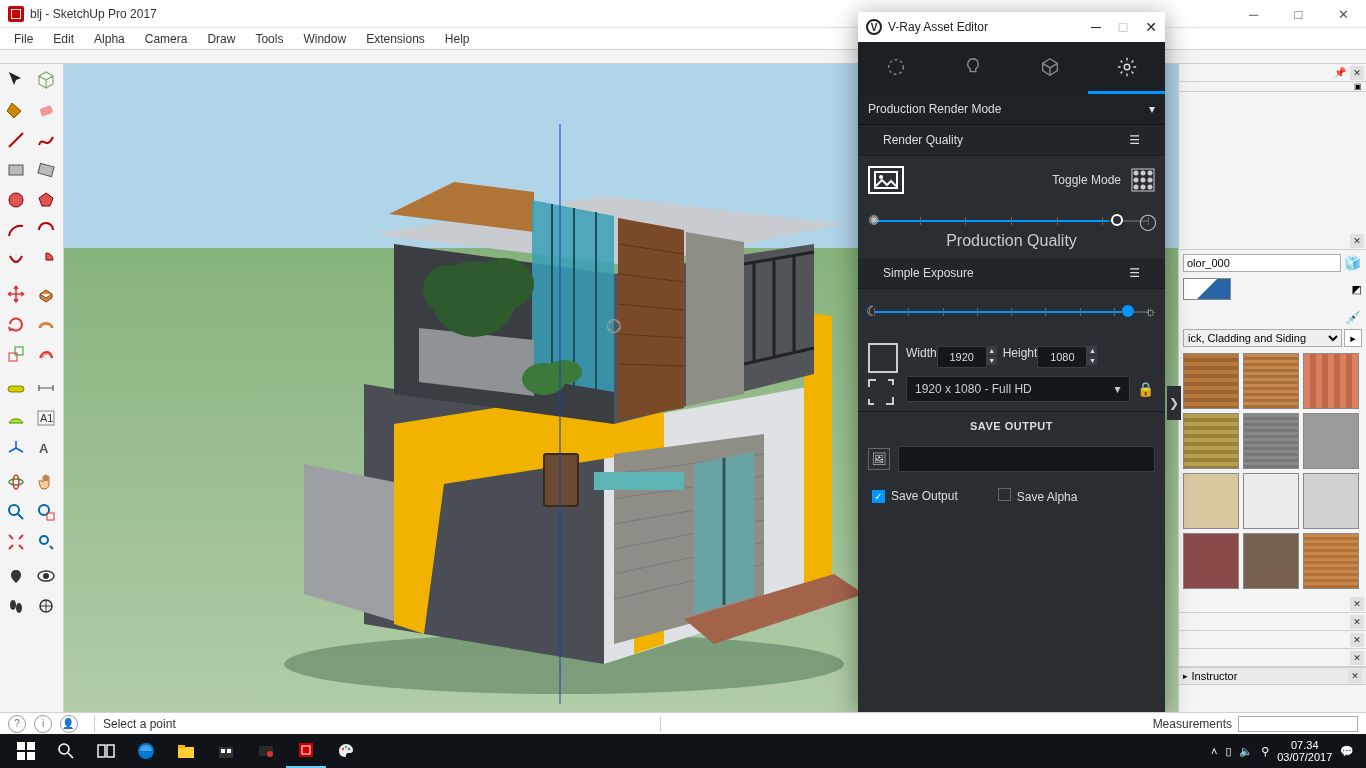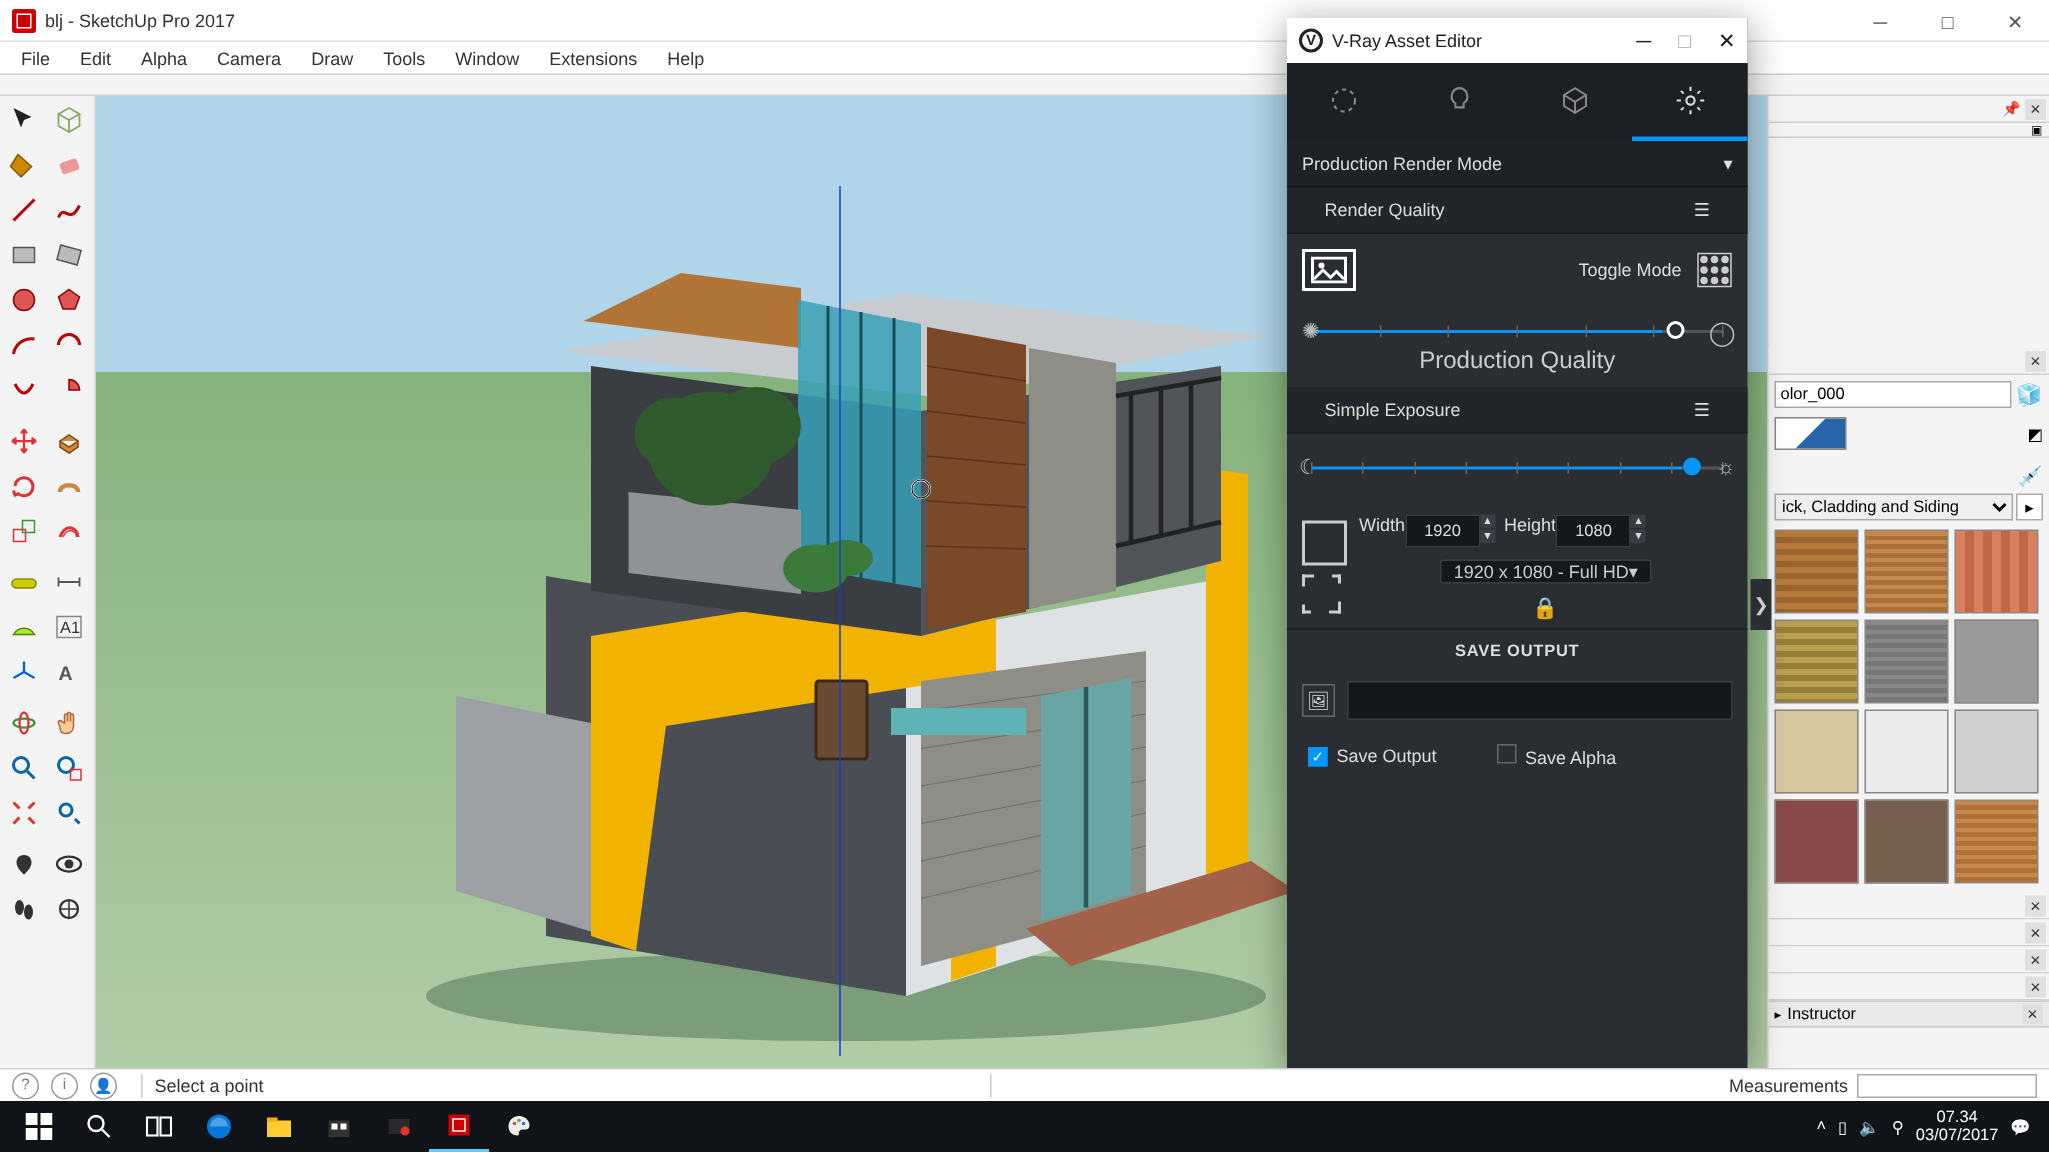--- a/index.html
+++ b/index.html
@@ -657,21 +657,21 @@
             <div>▲</div>
             <div>▼</div>
           </div>
         <span style="margin-left:6px">Height</span>
         <input class="size-input" value="1080" style="">
         <div class="spin">
             <div>▲</div>
             <div>▼</div>
           </div>
       </div>
-      <div class="preset-row" style="padding:0;flex-direction:column;">
+      <div class="preset-row" style="padding:0;">
         <div class="preset-select">
           <span>1920 x 1080 - Full HD</span>
           <span style="margin-left:auto">▾</span>
         </div>
         <span class="lock-icon">🔒</span>
       </div>
     </div>
   </div>
 
   <div class="section-title">SAVE OUTPUT</div>

